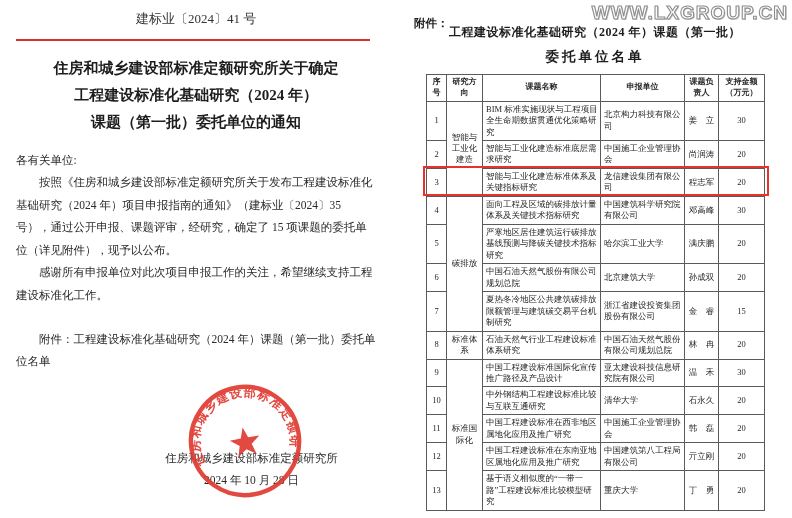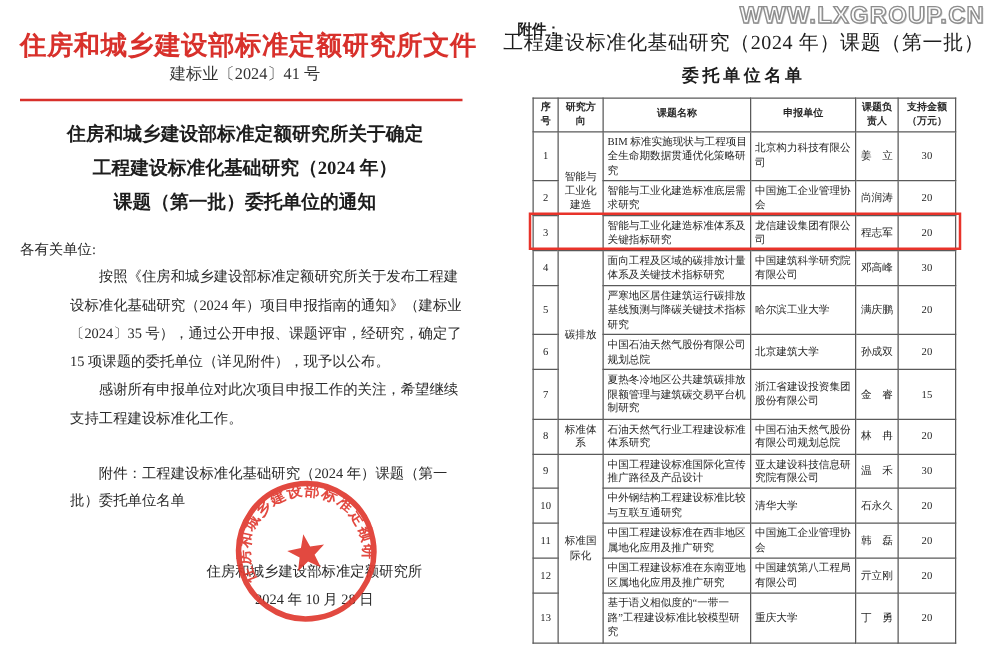--- a/index.html
+++ b/index.html
@@ -41,21 +41,21 @@
   }
   .doc-title {
     font-weight: bold;
     font-size: 15px;
     line-height: 1.8;
     text-align: center;
     margin-top: 14px;
     color: #1d1d1d;
   }
   .body-text { font-size: 11.5px; line-height: 1.95; margin-top: 13px; color: #2a2a2a; }
-  .body-text p.indent { text-indent: 2em; margin-left: 40px; }
+  .body-text p.indent { text-indent: 2em; }
   .attach-note { margin-top: 22px; }
   .sign-block {
     position: absolute;
     left: 0; right: 0;
     top: 448px;
     text-align: center;
     padding-left: 105px;
     font-size: 11.5px;
     line-height: 1.9;
     color: #2a2a2a;
@@ -77,22 +77,22 @@
   }
   .attach-label {
     position: absolute;
     left: 16px; top: 16px;
     font-weight: bold;
     font-size: 11.5px;
     color: #1d1d1d;
   }
   .r-title1 {
     text-align: center;
-    font-weight: normal;
-    font-size: 16px;
+    font-weight: bold;
+    font-size: 12px;
     margin-top: 24px;
     color: #1d1d1d;
     letter-spacing: 0.5px;
   }
   .r-title2 {
     text-align: center;
     font-weight: bold;
     font-size: 13.5px;
     margin-top: 7px;
     letter-spacing: 3px;
@@ -149,21 +149,20 @@
     -webkit-text-stroke: 1.1px #8d8d8d;
     text-shadow: 1px 1px 0 rgba(140,140,140,0.45);
   }
 </style>
 </head>
 <body>
 
 <div class="page">
 
   <div class="left-doc">
-    <div class="red-header">住房和城乡建设部标准定额研究所文件</div>
     <div class="doc-number">建标业〔2024〕41 号</div>
     <hr class="red-rule">
     <div class="doc-title">
       <div>住房和城乡建设部标准定额研究所关于确定</div>
       <div>工程建设标准化基础研究（2024 年）</div>
       <div>课题（第一批）委托单位的通知</div>
     </div>
     <div class="body-text">
       <p>各有关单位:</p>
       <p class="indent">按照《住房和城乡建设部标准定额研究所关于发布工程建设标准化基础研究（2024 年）项目申报指南的通知》（建标业〔2024〕35 号），通过公开申报、课题评审，经研究，确定了 15 项课题的委托单位（详见附件），现予以公布。</p>

